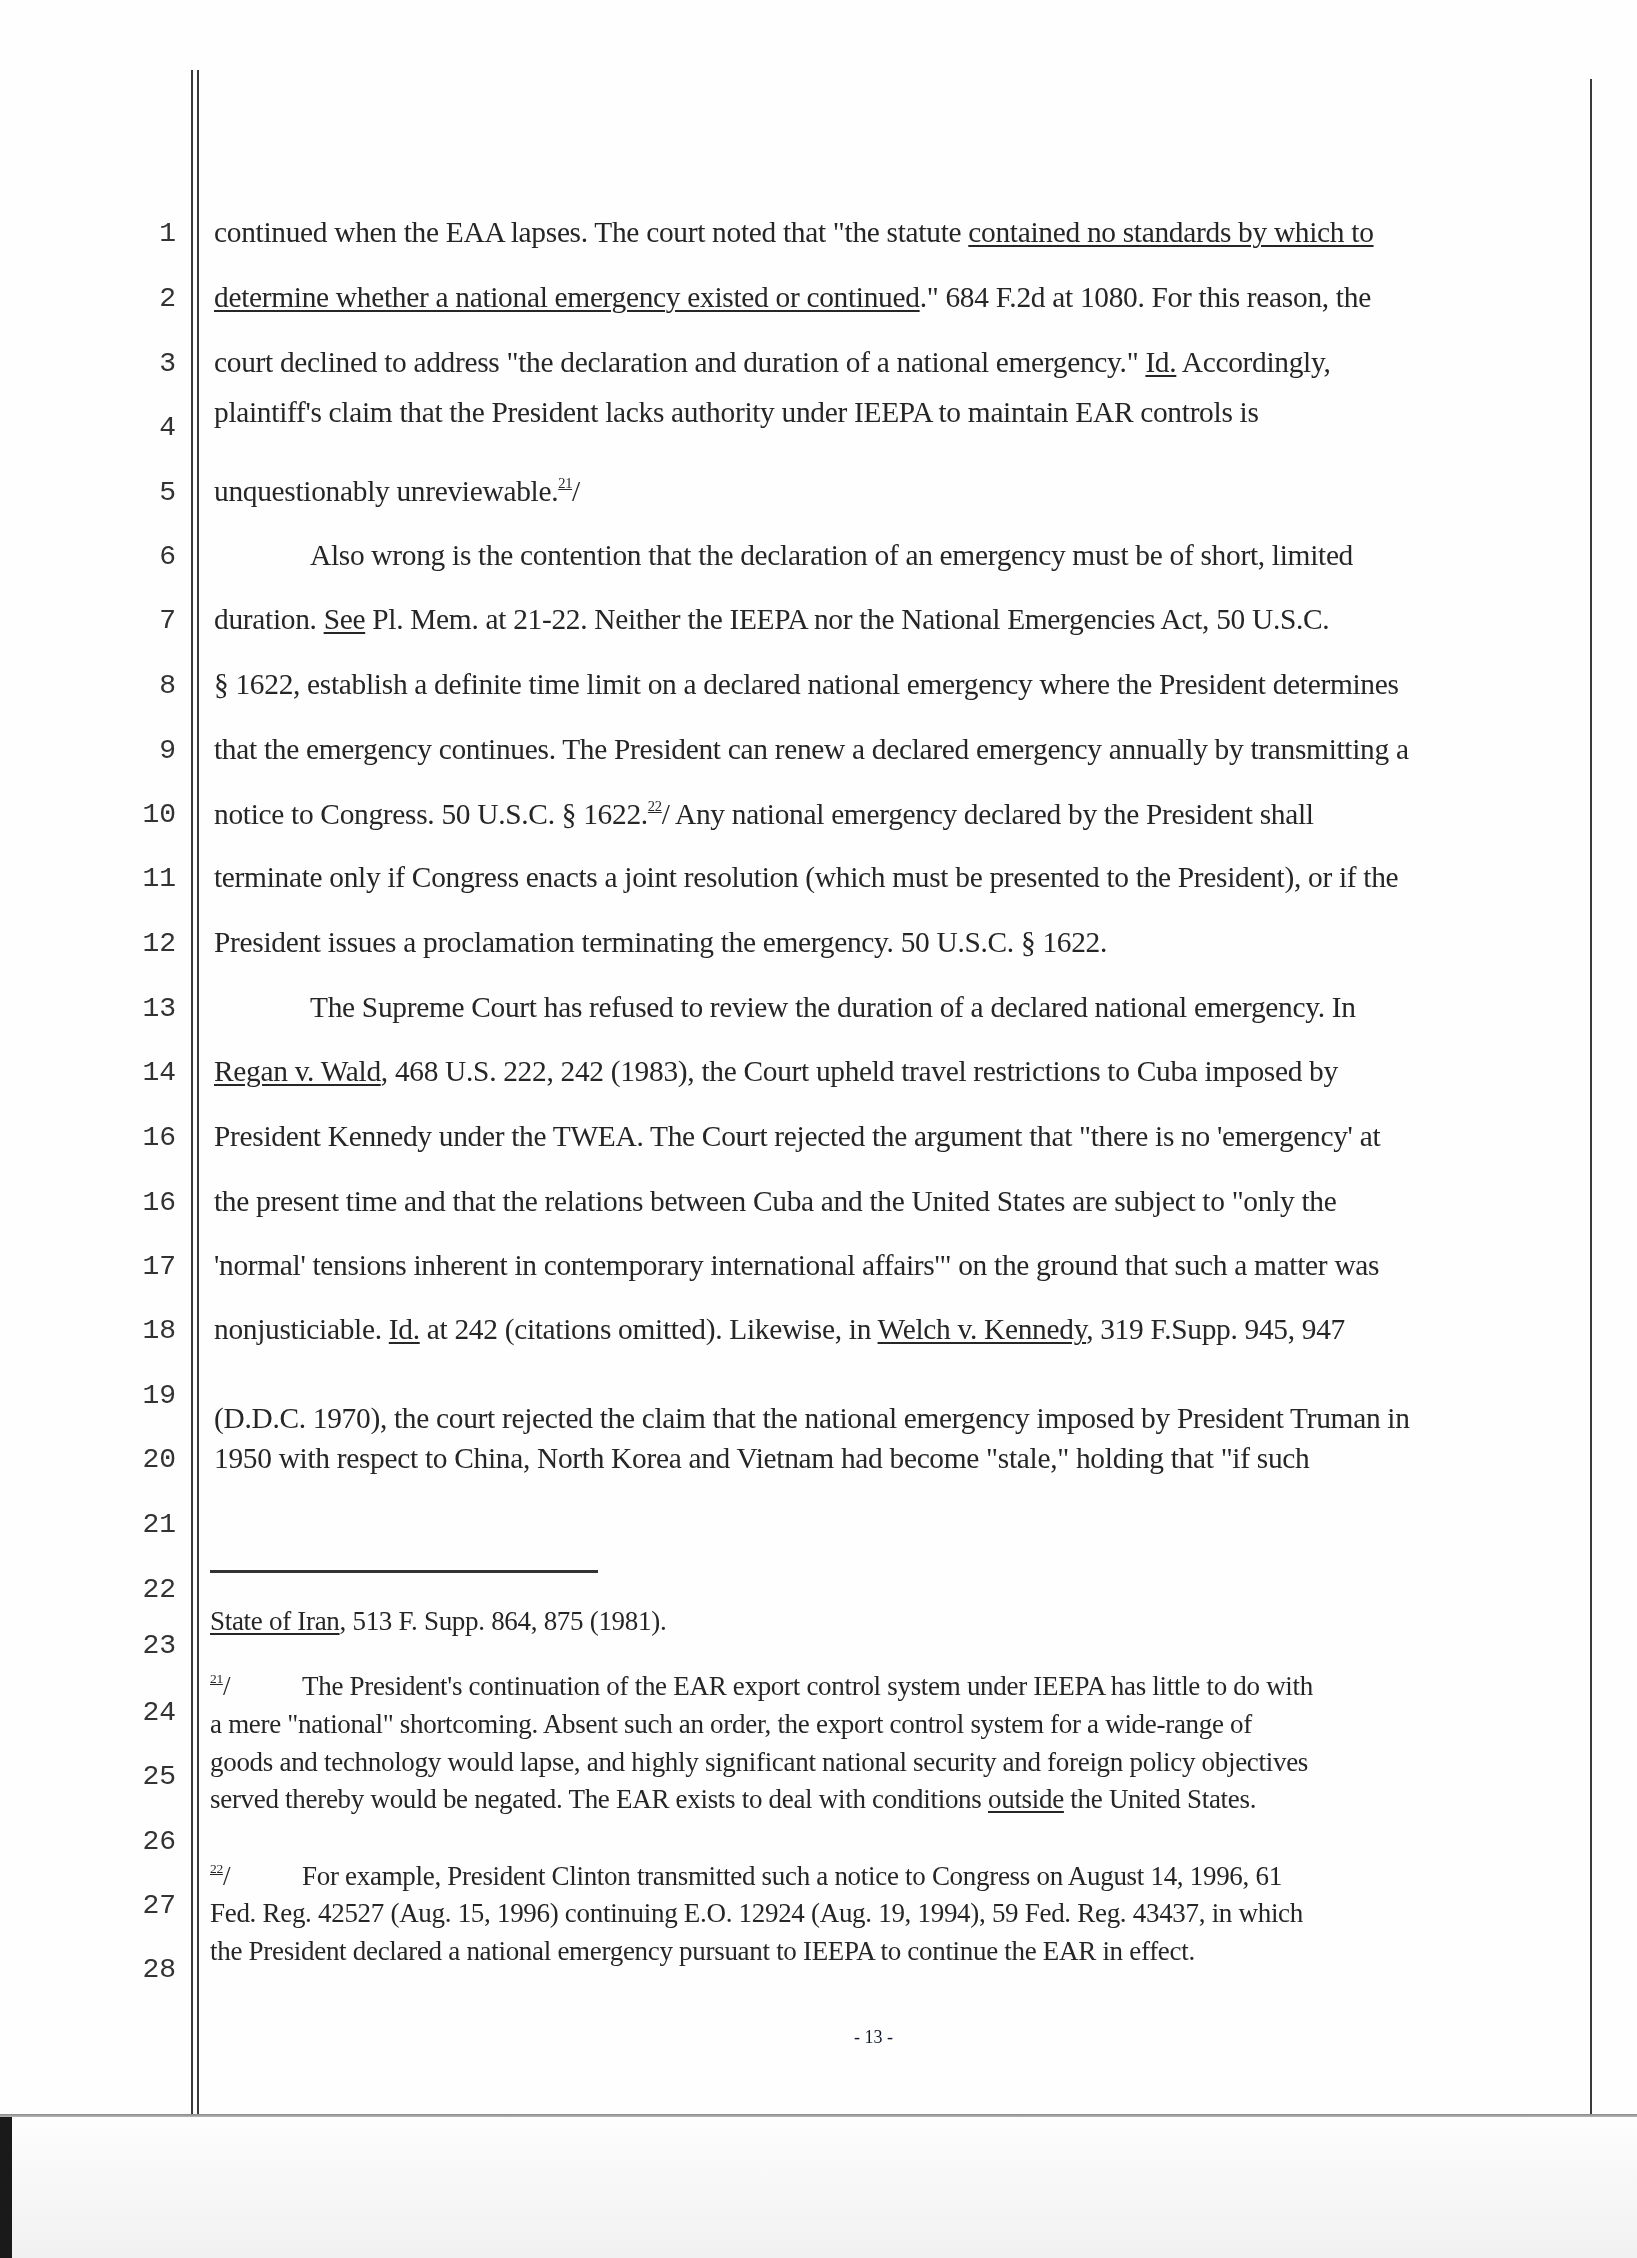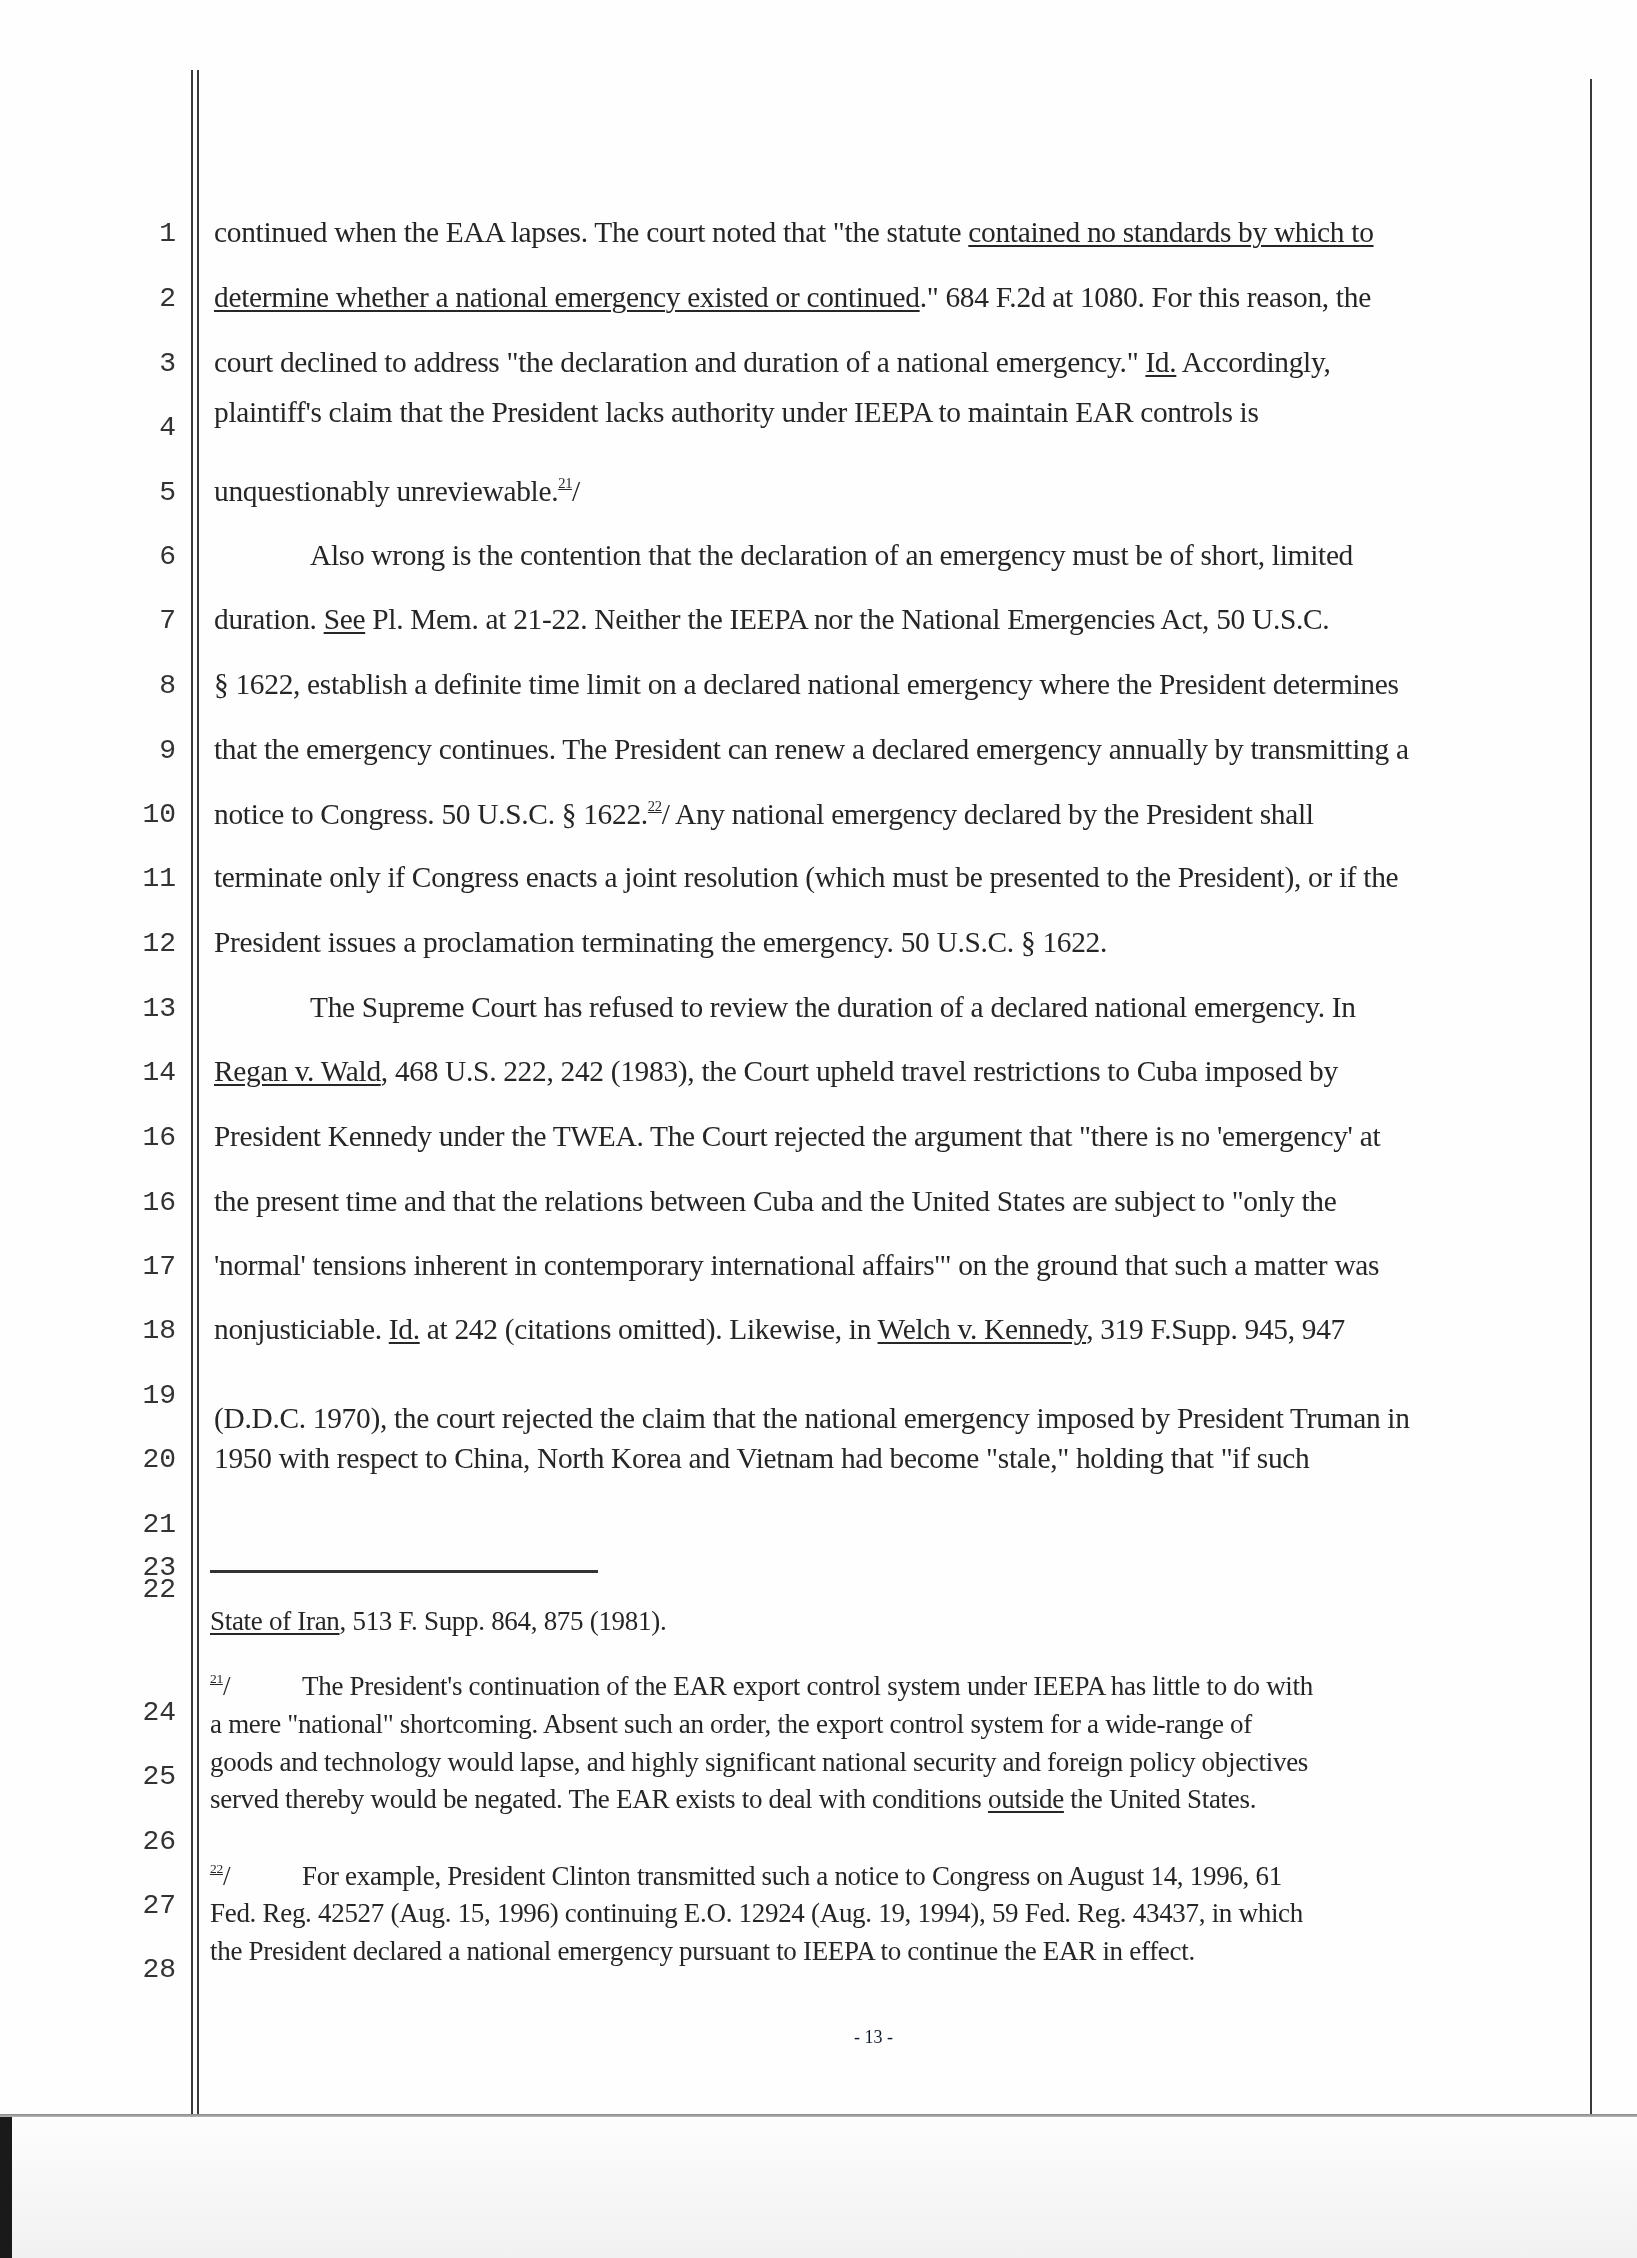--- a/index.html
+++ b/index.html
@@ -78,21 +78,21 @@
     <span class="ln" style="top:993px">13</span>
     <span class="ln" style="top:1057px">14</span>
     <span class="ln" style="top:1122px">16</span>
     <span class="ln" style="top:1187px">16</span>
     <span class="ln" style="top:1251px">17</span>
     <span class="ln" style="top:1315px">18</span>
     <span class="ln" style="top:1380px">19</span>
     <span class="ln" style="top:1444px">20</span>
     <span class="ln" style="top:1509px">21</span>
     <span class="ln" style="top:1574px">22</span>
-    <span class="ln" style="top:1552px">23</span>
+    <span class="ln" style="top:1630px">23</span>
     <span class="ln" style="top:1697px">24</span>
     <span class="ln" style="top:1761px">25</span>
     <span class="ln" style="top:1826px">26</span>
     <span class="ln" style="top:1890px">27</span>
     <span class="ln" style="top:1954px">28</span>
   </div>
 
   <div class="body-text">
     <div class="tl" style="top:216px"><span>continued when the EAA lapses.  The court noted that "the statute </span><u>contained no standards by which to</u></div>
     <div class="tl" style="top:281px"><u>determine whether a national emergency existed or continued</u><span>." 684 F.2d at 1080.  For this reason,  the</span></div>

